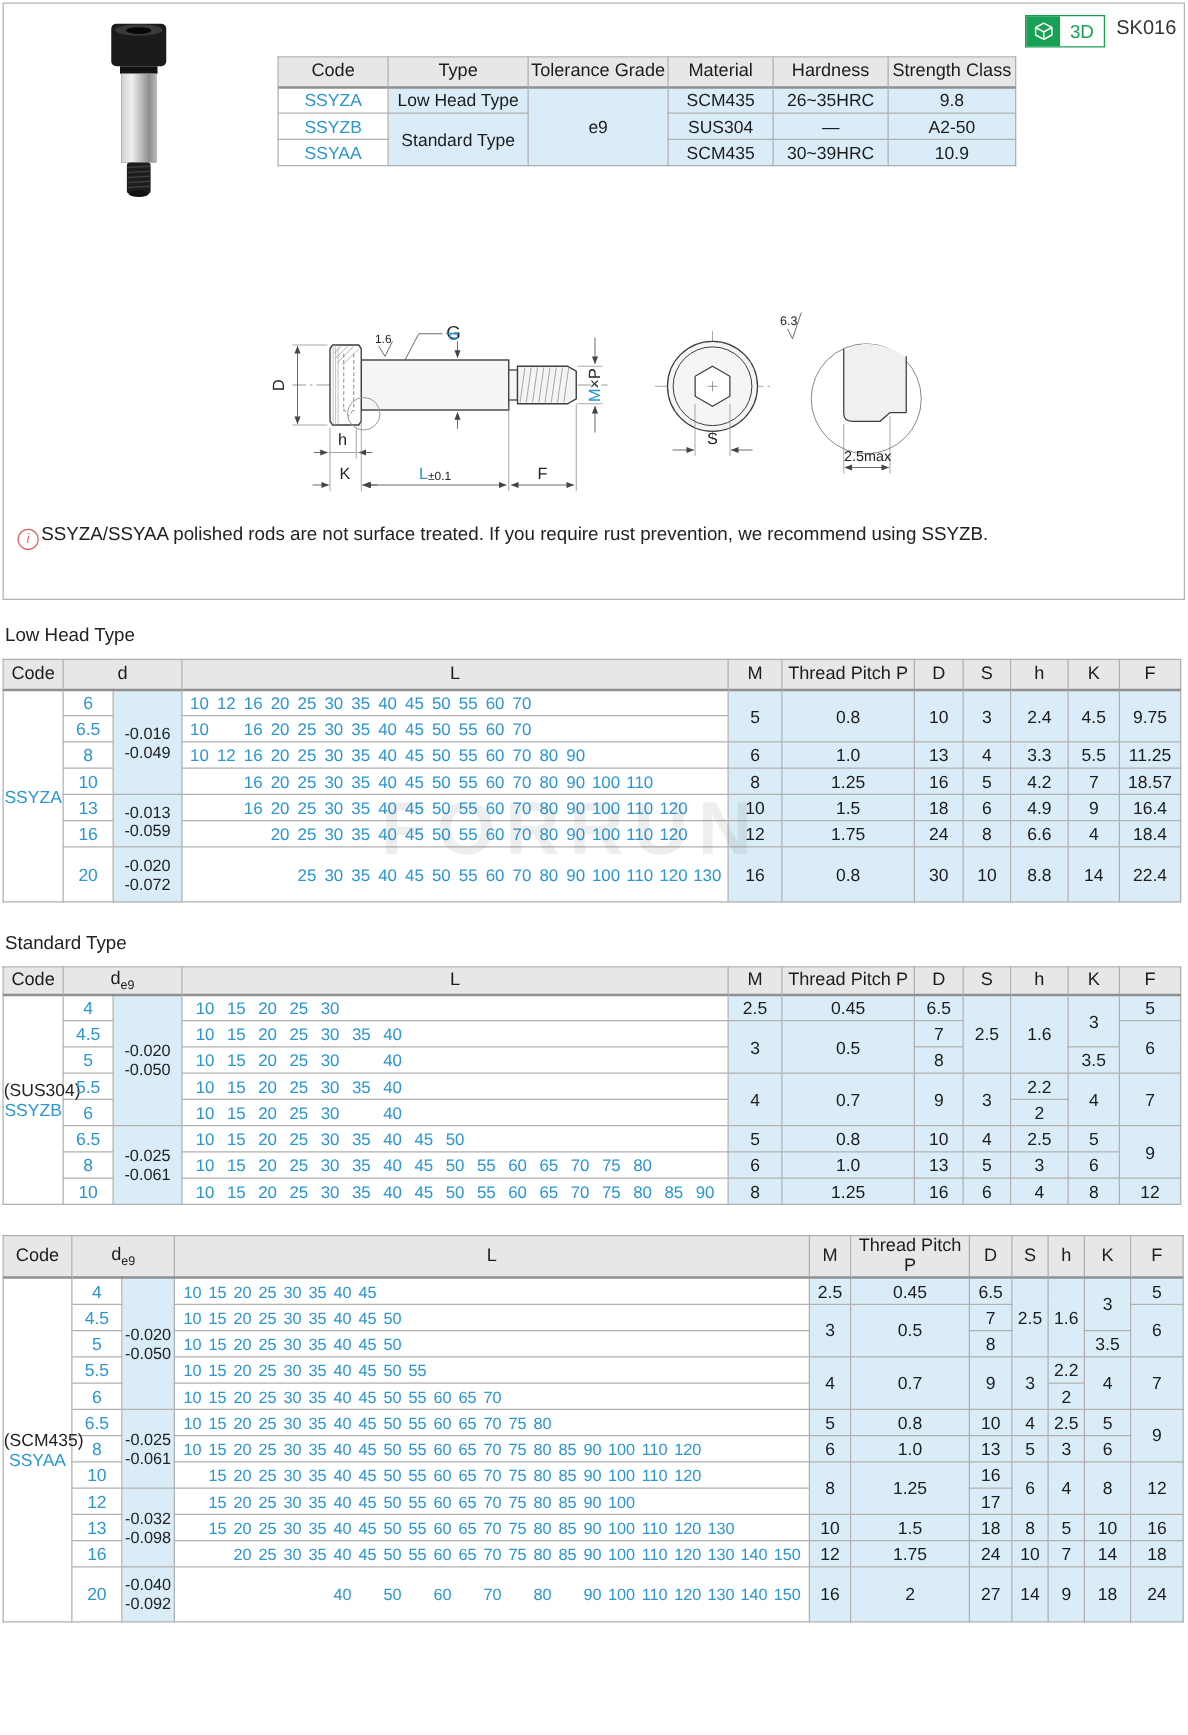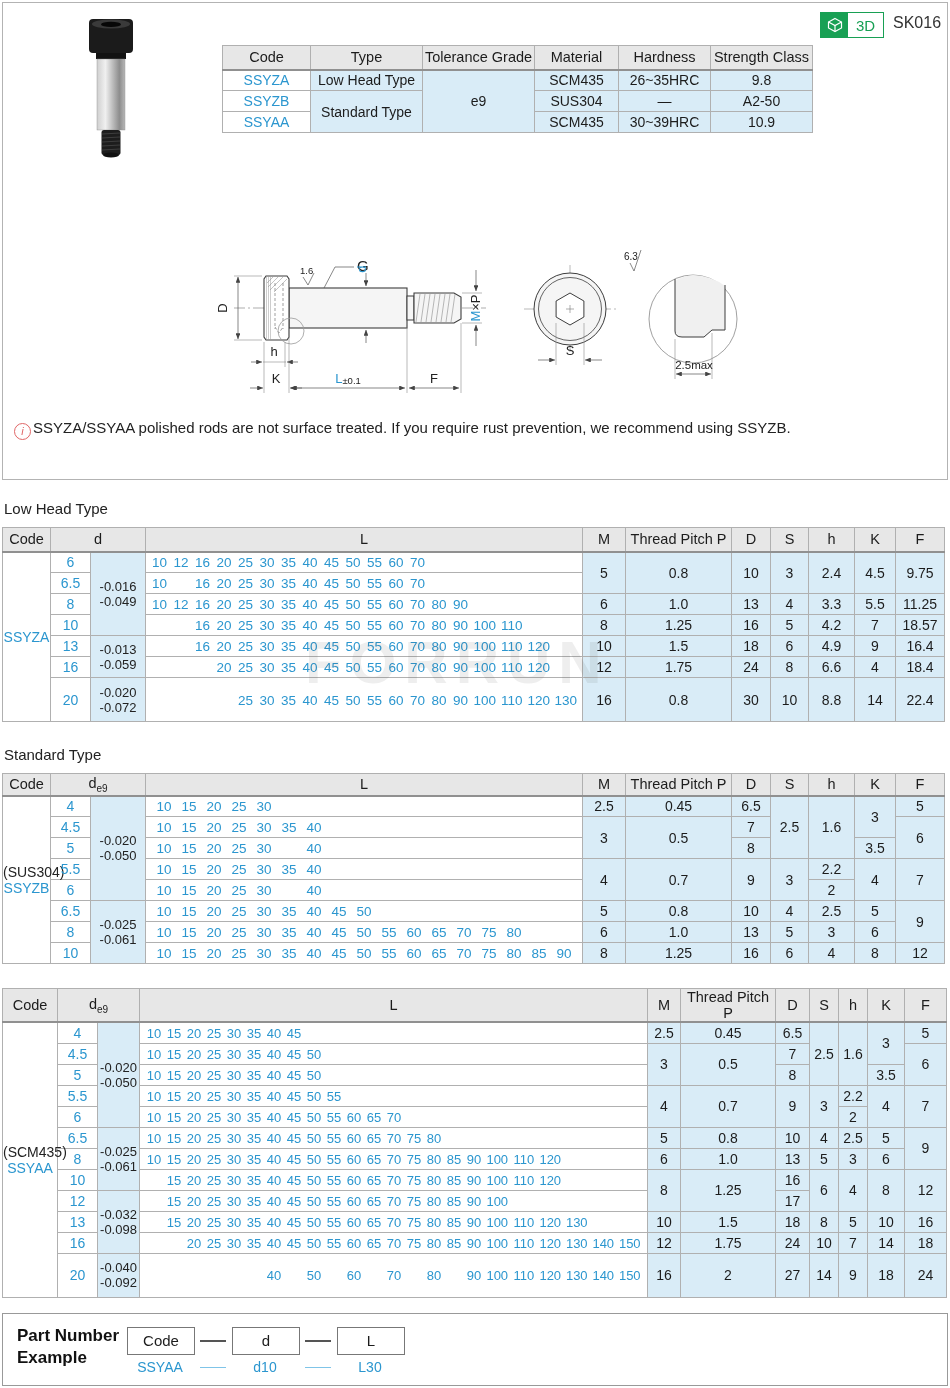--- a/index.html
+++ b/index.html
@@ -676,27 +676,14 @@
             <td class="c-num">27</td>
             <td class="c-num">14</td>
             <td class="c-num">9</td>
             <td class="c-num">18</td>
             <td class="c-num">24</td>
           </tr>
         </tbody>
       </table>
     </div>
 
-  <div class="abs pn-box">
-    <div class="abs pn-label">Part Number Example</div>
-    <div class="pn-field" style="left:124px;top:13px;">Code</div>
-    <div class="pn-field" style="left:229px;top:13px;">d</div>
-    <div class="pn-field" style="left:334px;top:13px;">L</div>
-    <div class="pn-dash" style="left:197px;top:26px;"></div>
-    <div class="pn-dash" style="left:302px;top:26px;"></div>
-    <div class="pn-val" style="left:124px;top:45px;">SSYAA</div>
-    <div class="pn-val" style="left:229px;top:45px;">d10</div>
-    <div class="pn-val" style="left:334px;top:45px;">L30</div>
-    <div class="pn-dash blue-d" style="left:197px;top:53px;"></div>
-    <div class="pn-dash blue-d" style="left:302px;top:53px;"></div>
-  </div>
 
 </div>
 
 </body></html>

